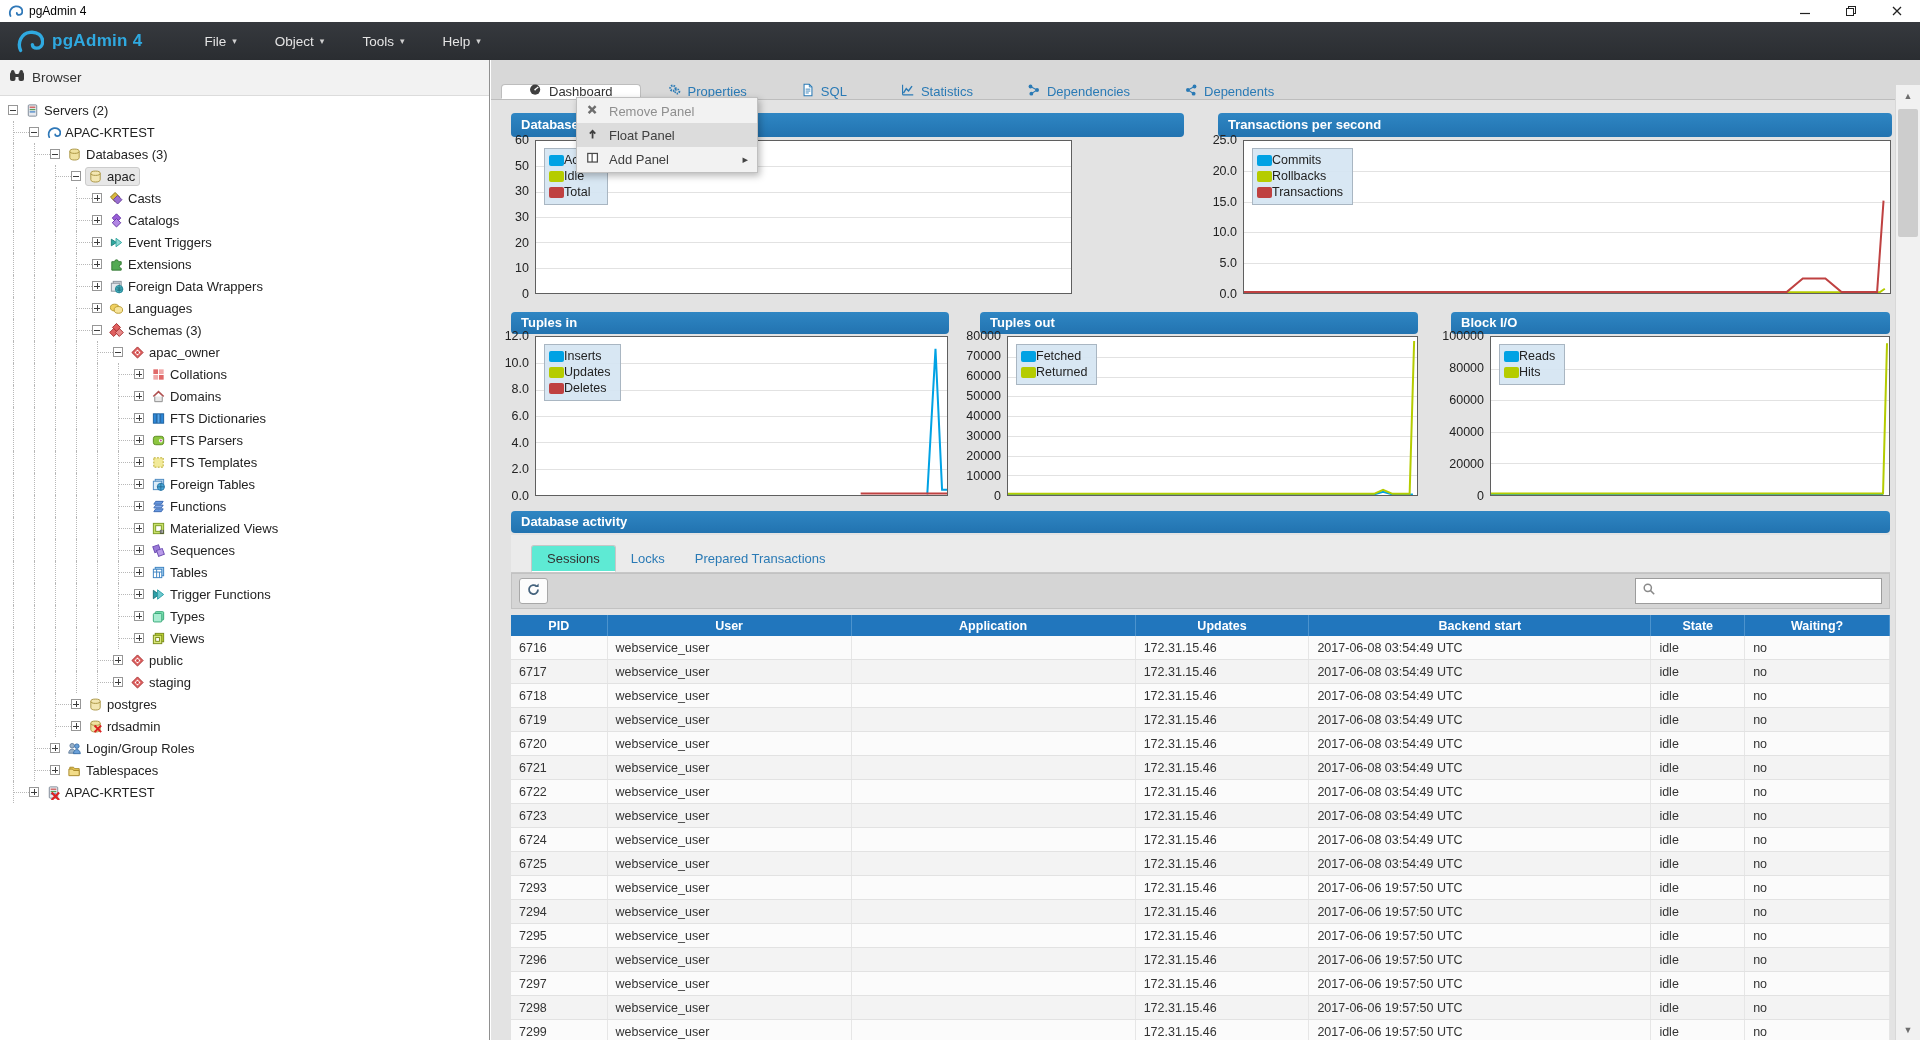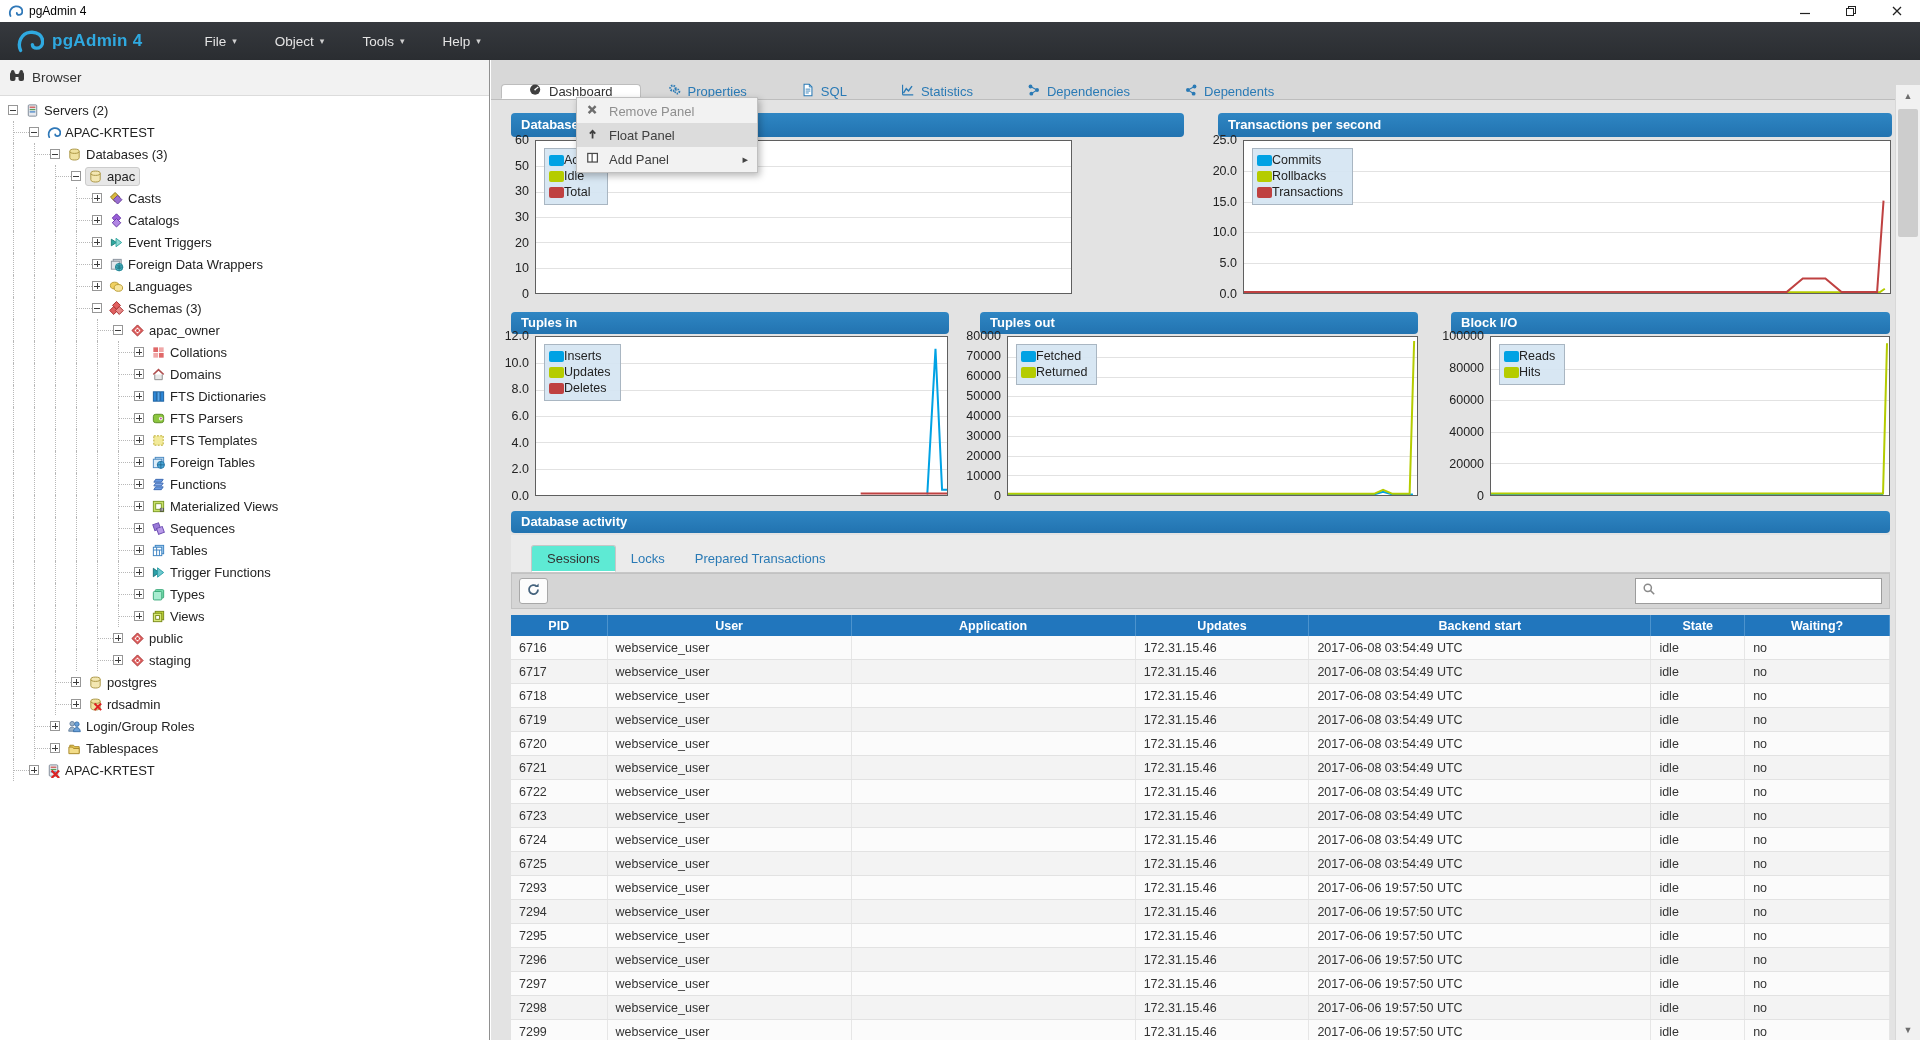--- a/index.html
+++ b/index.html
@@ -258,20 +258,37 @@
         <div class="guide-v" style="left: 34px;"></div>
         <div class="guide-v" style="left: 55px;"></div>
         <div class="guide-v" style="left: 76px;"></div>
         <div class="guide-h" style="left: 77px; width: 15px;"></div>
         <div class="expander plus" style="left: 92px;">
           <i></i>
           <b></b>
         </div>
         <div class="node" style="left: 106px;">
           <span class="tico"><svg width="15" height="15" viewBox="0 0 16 16">
+              <path d="M3 5h3a2 2 0 1 1 4 0h3v3a2 2 0 1 0 0 4v2H3z" fill="#54aa54" stroke="#357a35"></path>
+            </svg></span>
+          <span>Extensions</span>
+        </div>
+      </div>
+      <div class="tree-row">
+        <div class="guide-v" style="left: 13px;"></div>
+        <div class="guide-v" style="left: 34px;"></div>
+        <div class="guide-v" style="left: 55px;"></div>
+        <div class="guide-v" style="left: 76px;"></div>
+        <div class="guide-h" style="left: 77px; width: 15px;"></div>
+        <div class="expander plus" style="left: 92px;">
+          <i></i>
+          <b></b>
+        </div>
+        <div class="node" style="left: 106px;">
+          <span class="tico"><svg width="15" height="15" viewBox="0 0 16 16">
               <rect x="4.5" y="2.5" width="8.5" height="8.5" fill="#cfd4da" stroke="#8a929c"></rect>
               <rect x="2.5" y="4.5" width="8.5" height="8.5" fill="#e3e7eb" stroke="#8a929c"></rect>
               <circle cx="10.8" cy="10.8" r="4" fill="#49b8c8" stroke="#2a8a98"></circle>
               <path d="M6.8 10.8h8M10.8 6.8v8M8 8.6c1.8 1.4 3.8 1.4 5.6 0M8 13c1.8-1.4 3.8-1.4 5.6 0" stroke="#1f6d78" fill="none" stroke-width=".8"></path>
             </svg></span>
           <span>Foreign Data Wrappers</span>
         </div>
       </div>
       <div class="tree-row">
         <div class="guide-v" style="left: 13px;"></div>

